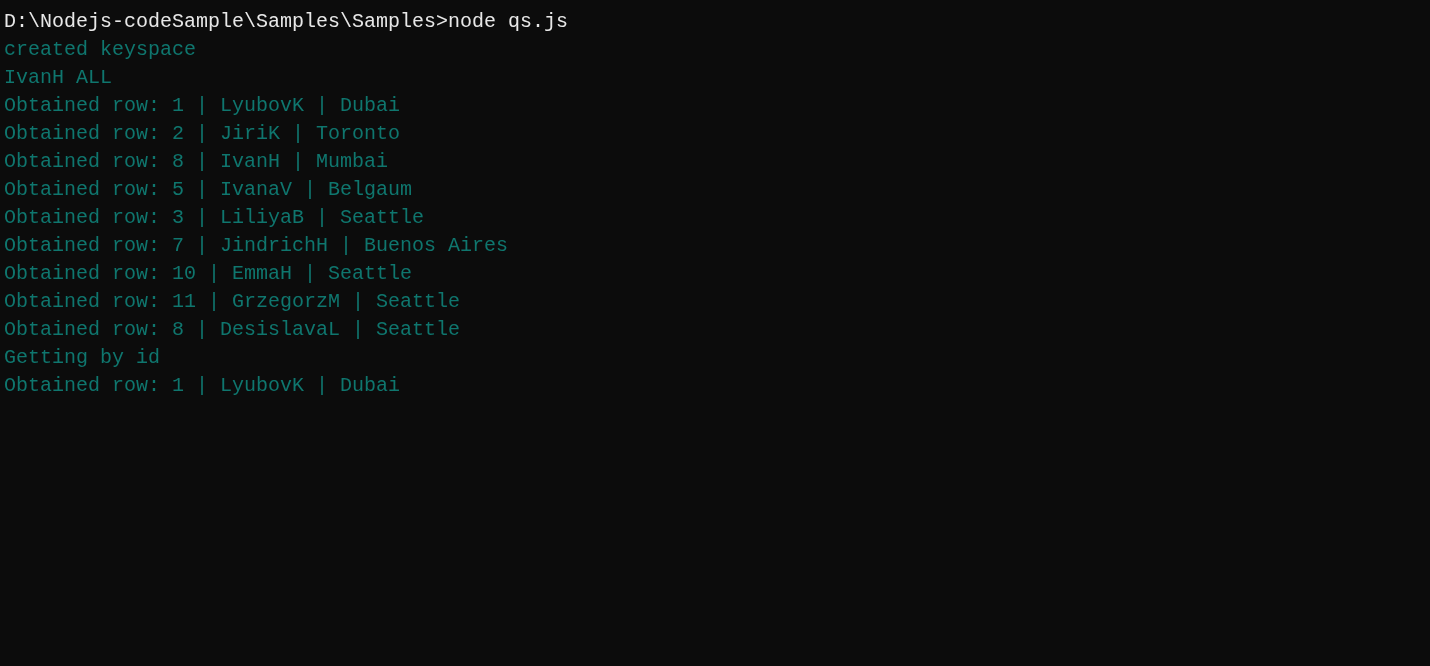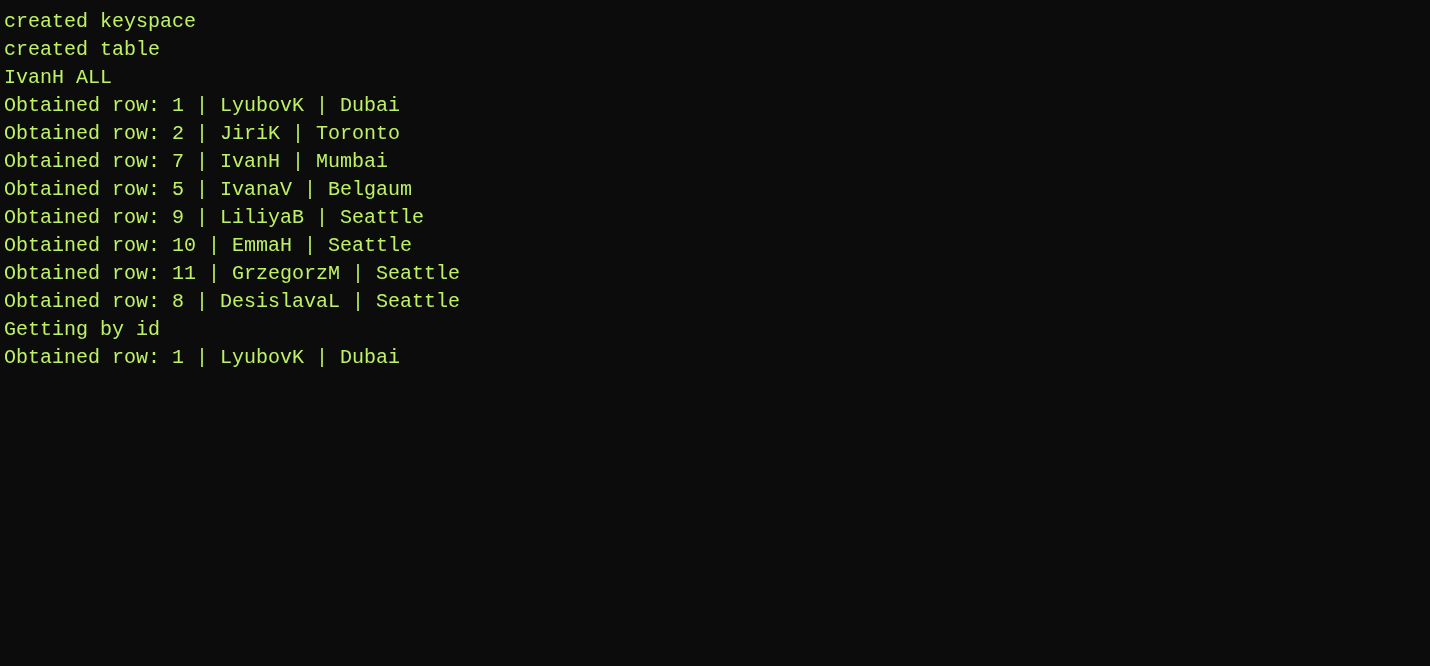--- a/index.html
+++ b/index.html
@@ -13,39 +13,40 @@
       font-family: 'Consolas', 'Courier New', monospace;
       font-size: 20px;
       line-height: 1.4;
       padding: 8px 4px;
       width: 1430px;
       height: 666px;
       overflow: hidden;
     }
     .terminal-line {
       white-space: pre;
-      color: #bef264;
+      color: #0f766e;
     }
     .prompt-line {
       white-space: pre;
       color: #e8e8e8;
     }
   </style>
 </head>
 <body>
 
 <div>
+  <div class="prompt-line"><span>D:\Nodejs-codeSample\Samples\Samples&gt;</span><span>node qs.js</span></div>
   <div class="terminal-line">created keyspace</div>
-  <div class="terminal-line">created table</div>
   <div class="terminal-line">IvanH ALL</div>
   <div id="rows-container">
       <div class="terminal-line">Obtained row: 1 | LyubovK | Dubai</div>
       <div class="terminal-line">Obtained row: 2 | JiriK | Toronto</div>
-      <div class="terminal-line">Obtained row: 7 | IvanH | Mumbai</div>
+      <div class="terminal-line">Obtained row: 8 | IvanH | Mumbai</div>
       <div class="terminal-line">Obtained row: 5 | IvanaV | Belgaum</div>
-      <div class="terminal-line">Obtained row: 9 | LiliyaB | Seattle</div>
+      <div class="terminal-line">Obtained row: 3 | LiliyaB | Seattle</div>
+      <div class="terminal-line">Obtained row: 7 | JindrichH | Buenos Aires</div>
       <div class="terminal-line">Obtained row: 10 | EmmaH | Seattle</div>
       <div class="terminal-line">Obtained row: 11 | GrzegorzM | Seattle</div>
       <div class="terminal-line">Obtained row: 8 | DesislavaL | Seattle</div>
     </div>
   <div class="terminal-line">Getting by id</div>
   <div class="terminal-line" id="by-id-row">Obtained row: 1 | LyubovK | Dubai</div>
 </div>
 
 </body></html>

